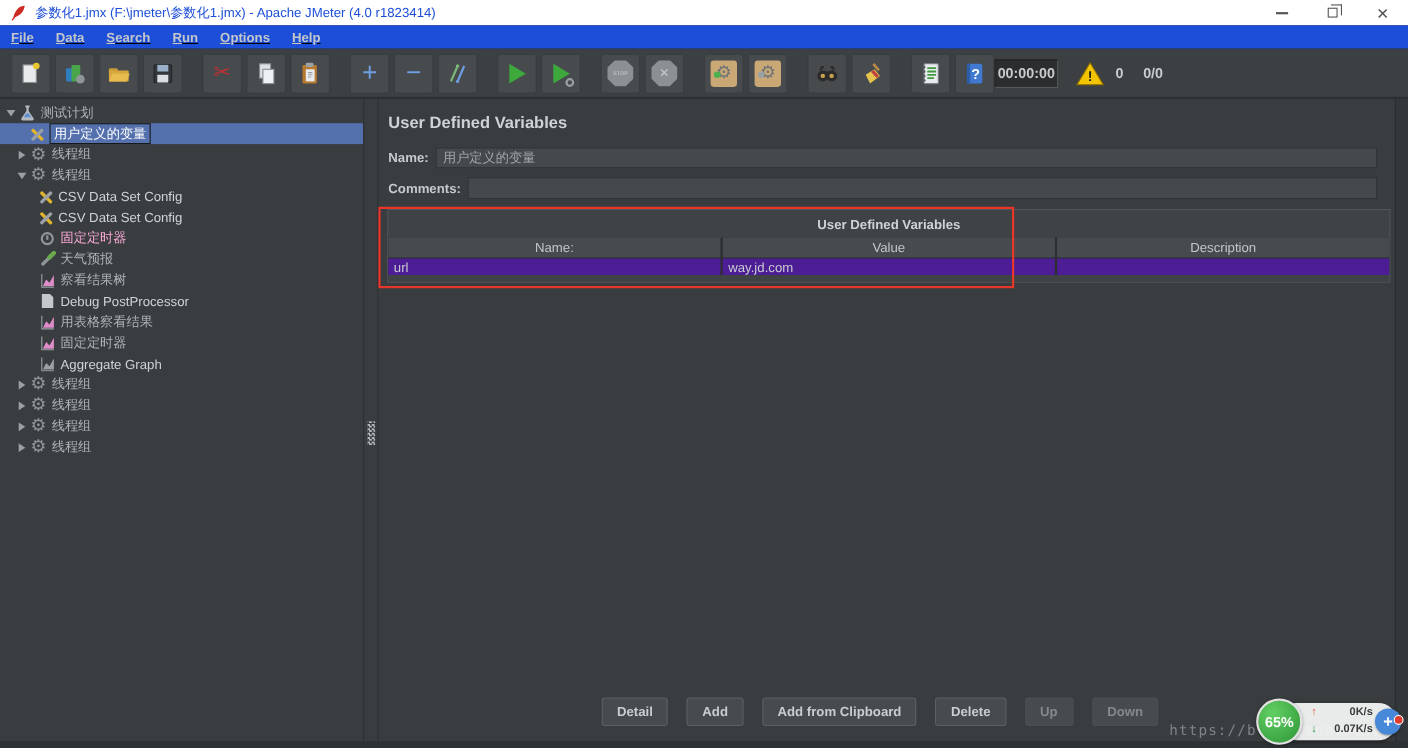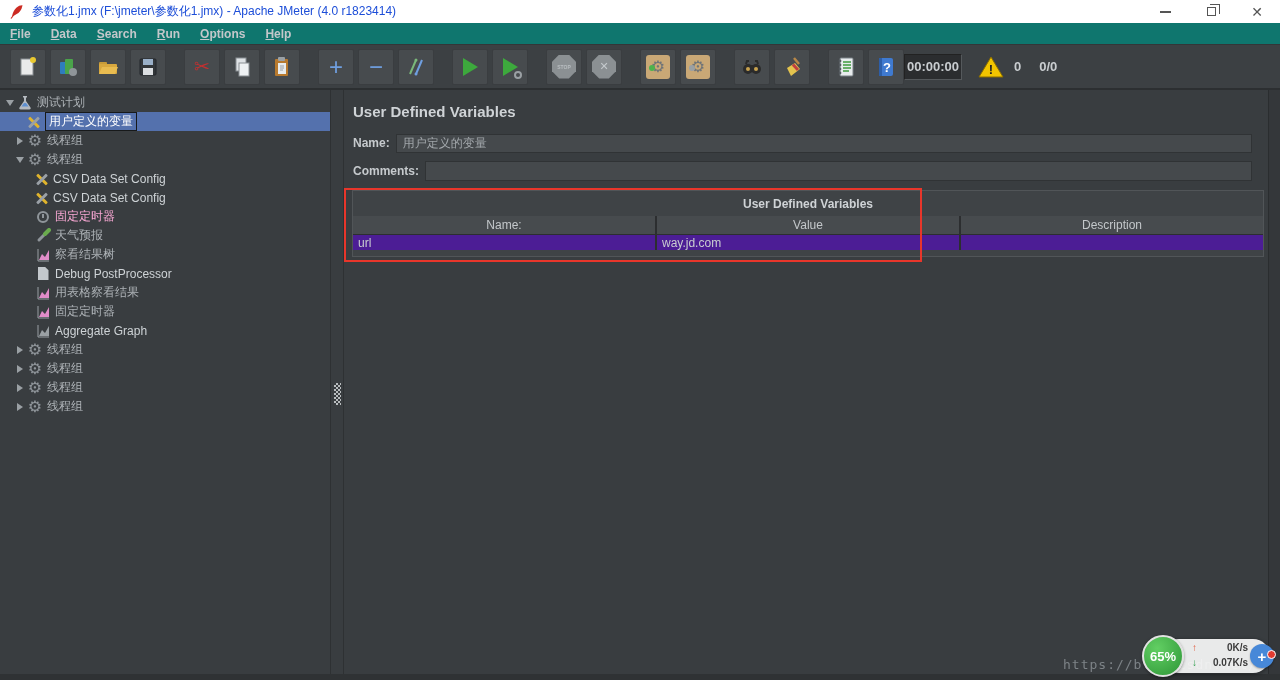--- a/index.html
+++ b/index.html
@@ -14,22 +14,22 @@
   .win-btn { width:46px; height:23px; display:flex; align-items:center; justify-content:center;
              color:#444; font-size:12px; }
   #min-glyph { width:11px; height:2px; background:#555; }
   #restore-glyph { width:9px; height:9px; border:1px solid #555; position:relative; background:#fff; }
   #restore-glyph::before { content:""; position:absolute; left:2px; top:-4px; width:9px; height:9px;
              border:1px solid #555; border-bottom:none; border-left:none; }
   #close-glyph { font-size:14px; color:#555; line-height:1; }
   #feather-icon { margin-left:10px; }
 
   
-  #menubar { position:absolute; left:0; top:23px; width:1280px; height:22px; background:#0f766e;
-             display:flex; align-items:center; border-bottom:1px solid #333638; }
+  #menubar { position:absolute; left:0; top:23px; width:1280px; height:22px; background:#1d4ed8;
+             display:flex; align-items:center; border-bottom:1px solid #333638;text-decoration:underline; }
   .mi { display:block; padding:0 10px; font-size:12px; font-weight:bold; color:#c3c7ca; cursor:default; }
   .mi::first-letter { text-decoration:underline; }
 
   
   #toolbar { position:absolute; left:0; top:45px; width:1280px; height:45px; background:#3c4043;
              border-bottom:2px solid #2c2f31; display:flex; align-items:center; overflow:hidden; }
   .tbtn { width:36px; height:36px; margin-left:4px; background:#474b4e; border:1px solid #3a3d40;
           border-radius:2px; display:flex; align-items:center; justify-content:center; position:relative; }
   .gap { margin-left:18px; }
   .glyph { font-size:19px; line-height:1; }
@@ -501,20 +501,28 @@
     <div id="udv-row">
       <div class="udv-cell">url</div>
       <div class="udv-cell">way.jd.com</div>
       <div class="udv-cell"></div>
     </div>
     <div id="udv-empty"></div>
   </div>
 
   <div id="red-box"></div>
 
+  <div id="btn-row">
+    <div class="jbtn">Detail</div>
+    <div class="jbtn">Add</div>
+    <div class="jbtn">Add from Clipboard</div>
+    <div class="jbtn">Delete</div>
+    <div class="jbtn disabled">Up</div>
+    <div class="jbtn disabled">Down</div>
+  </div>
 </div>
 
 <div id="bottom-strip"></div>
 
 <div id="watermark">https://blog.csdn.net/</div>
 
 <div id="speed-widget">
   <div id="widget-pill"></div>
   <div class="speed-line" style="top:7px">
     <span class="up-arrow">↑</span>

